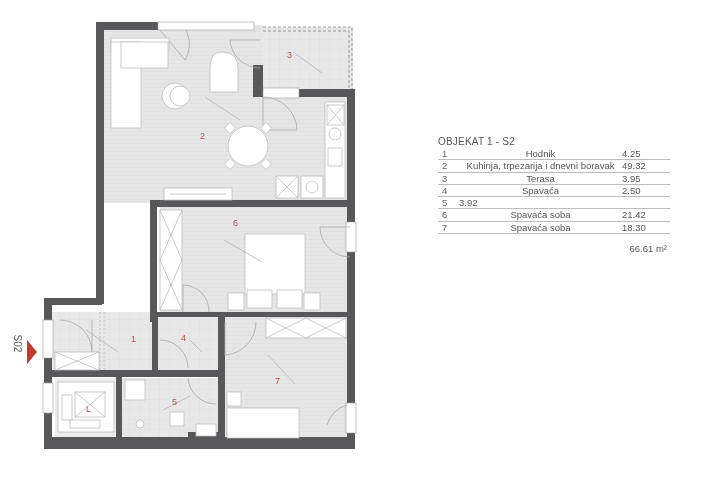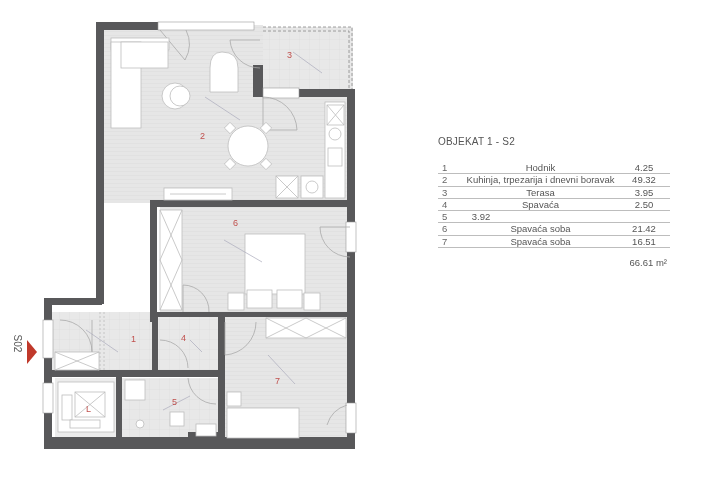--- a/index.html
+++ b/index.html
@@ -1,24 +1,24 @@
 <!DOCTYPE html>
 <html><head>
 <meta charset="utf-8">
 <style>
   html,body{margin:0;padding:0;background:#ffffff;}
   body{width:705px;height:479px;position:relative;overflow:hidden;font-family:"Liberation Sans",sans-serif;}
   #plan{position:absolute;left:0;top:0;width:705px;height:479px;}
   .legend{position:absolute;left:438px;top:136px;width:232px;color:#555;font-size:9.5px;}
-  .legend-title{font-size:10px;letter-spacing:0.2px;margin-bottom:15px;color:#555;}
+  .legend-title{font-size:10px;letter-spacing:0.2px;margin-bottom:1px;color:#555;}
   .legend-row{display:flex;height:11.3px;line-height:11.3px;border-bottom:1px solid #bdbdbd;}
   .legend-row:first-of-type{border-top:1px solid #bdbdbd;}
   .legend-num{width:17px;padding-left:4px;color:#666;}
   .legend-name{flex:1;color:#555;text-align:center;}
-  .legend-area{width:44px;text-align:center;padding-right:4px;color:#555;}
+  .legend-area{width:44px;text-align:left;padding-right:4px;color:#555;}
   .legend-total{text-align:right;padding-right:3px;margin-top:9px;font-size:9.5px;color:#555;}
   .s02{position:absolute;left:9px;top:338px;font-size:10px;color:#555;transform:rotate(90deg);transform-origin:center;}
   .room-num{font-family:"Liberation Sans",sans-serif;font-size:9px;fill:#c0504d;}
 </style>
 </head>
 <body>
 
 <svg id="plan" viewBox="0 0 705 479" xmlns="http://www.w3.org/2000/svg">
   <defs>
     <pattern id="wood" width="6" height="4" patternUnits="userSpaceOnUse">
@@ -197,16 +197,16 @@
     <span class="legend-area">3.92</span>
   </div>
   <div class="legend-row">
     <span class="legend-num">6</span>
     <span class="legend-name">Spavaća soba</span>
     <span class="legend-area">21.42</span>
   </div>
   <div class="legend-row">
     <span class="legend-num">7</span>
     <span class="legend-name">Spavaća soba</span>
-    <span class="legend-area">16.51</span>
+    <span class="legend-area">18.30</span>
   </div>
   <div class="legend-total">66.61 m²</div>
 </div>
 
 </body></html>

